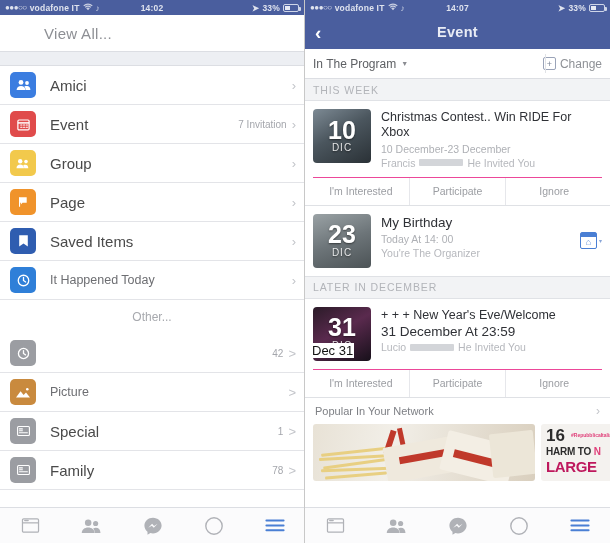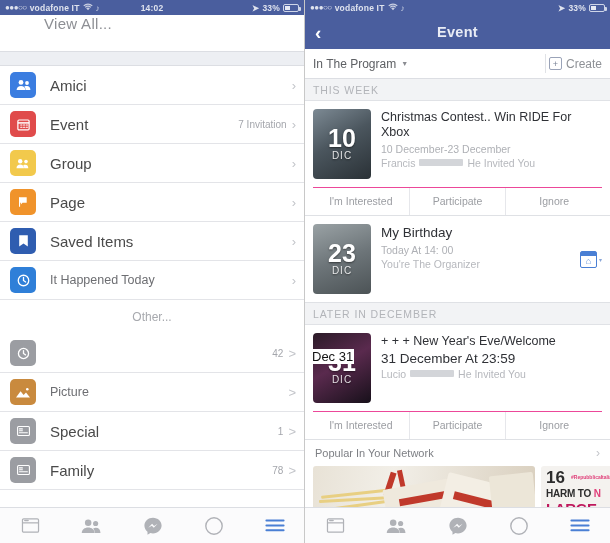--- a/index.html
+++ b/index.html
@@ -23,21 +23,21 @@
   .sb-carrier { font-weight: bold; }
   .sb-icon { margin-left: 3px; opacity: .85; }
   .sb-time { position: absolute; left: 0; right: 0; text-align: center; font-size: 8.5px; font-weight: bold; pointer-events: none; }
   .sb-right { margin-left: auto; display: flex; align-items: center; gap: 3px; font-weight: bold; font-size: 8.5px; }
   .batt { width: 16px; height: 8px; border: 1px solid #cfd6e8; border-radius: 2px; position: relative; display: inline-block; }
   .batt::after { content: ""; position: absolute; right: -3px; top: 2px; width: 2px; height: 4px; background: #cfd6e8; border-radius: 0 1px 1px 0; }
   .batt i { position: absolute; left: 1px; top: 1px; bottom: 1px; width: 33%; background: #e6eaf4; display: block; }
 
   
   .viewall {
-    height: 36px; background: #fff; display: flex; 
+    height: 36px; background: #fff; display: flex; align-items: center;
     padding-left: 44px; color: #8d8f94; font-size: 15px; letter-spacing: .3px;
   }
   .gapbar { height: 15px; background: #edeff3; border-top: 1px solid #dcdee3; border-bottom: 1px solid #dcdee3; }
 
   .row {
     height: 39px; display: flex; align-items: center; background: #fff;
     padding: 0 8px 0 10px; border-bottom: 1px solid #e3e4e8; position: relative;
   }
   .row .ico { width: 26px; height: 26px; border-radius: 5px; flex: 0 0 26px; display: flex; align-items: center; justify-content: center; color: #fff; font-size: 14px; }
   .row .lbl { margin-left: 14px; font-size: 15px; color: #4a4a4a; white-space: nowrap; }
@@ -84,21 +84,21 @@
   .filterbar .sep { position: absolute; right: 64px; top: 5px; bottom: 5px; width: 1px; background: #e0e2e6; }
 
   .subhdr {
     height: 22px; background: #f2f3f5; border-bottom: 1px solid #e0e2e6;
     display: flex; align-items: center; padding: 0 8px;
     font-size: 10.5px; color: #b2b4b9; letter-spacing: .9px;
   }
   .event { background: #fff; padding: 8px 8px 0 8px; border-bottom: 1px solid #dfe1e5; }
   .event .top { display: flex; }
   .thumb {
-    width: 58px; height: 70px; flex: 0 0 58px; border-radius: 4px;
+    width: 58px; height: 54px; flex: 0 0 58px; border-radius: 4px;
     position: relative; overflow: hidden; color: #fff;
     display: flex; flex-direction: column; align-items: center; justify-content: center;
   }
   .thumb .d { font-size: 25px; font-weight: bold; line-height: .95; text-shadow: 0 1px 2px rgba(0,0,0,.5); }
   .thumb .m { font-size: 10px; font-weight: normal; letter-spacing: 1px; opacity: .85; text-shadow: 0 1px 2px rgba(0,0,0,.6); }
   .thumb.t1 { background: linear-gradient(150deg,#7d8a94 0%,#4b565e 45%,#2a3136 100%); }
   .thumb.t2 { background: linear-gradient(160deg,#9aa2a5 0%,#6d7579 50%,#4c5356 100%); }
   .thumb.t3 { background: linear-gradient(150deg,#2b1b28 0%,#5a2a4e 45%,#17101a 100%); }
   .ev-body { margin-left: 10px; flex: 1; min-width: 0; padding-top: 1px; }
   .ev-title { font-size: 12.5px; color: #2f3136; line-height: 1.18; font-weight: normal; }
@@ -109,21 +109,21 @@
   .ev-actions { display: flex; margin-top: 8px; border-top: 1px solid #ec4899; }
   .ev-actions .btn { flex: 1; text-align: center; font-size: 10.5px; color: #9b9da2; padding: 7px 0 8px; border-right: 1px solid #e6e7eb; }
   .ev-actions .btn:last-child { border-right: none; }
   .cal-badge { margin-left: auto; display: flex; align-items: center; gap: 2px; align-self: center; color: #4a7fd4; }
   .cal-badge .mini { width: 17px; height: 17px; border: 1.5px solid #4a7fd4; border-radius: 2px; position: relative; display: flex; align-items: flex-end; justify-content: center; }
   .cal-badge .mini::before { content: ""; position: absolute; top: 0; left: 0; right: 0; height: 4px; background: #4a7fd4; }
   .cal-badge .mini span { font-size: 9px; line-height: 12px; }
   .cal-badge .tcaret { font-size: 6px; color: #8aa6d8; }
 
   .overlay-date {
-    position: absolute; left: 6px; top: 24px; background: #fff; color: #111;
+    position: absolute; left: 6px; top: 44px; background: #fff; color: #111;
     font-size: 13px; padding: 0 1px; white-space: nowrap; z-index: 5;
   }
 
   .popular { background: #fff; }
   .popular .ph { height: 26px; display: flex; align-items: center; padding: 0 10px; font-size: 11px; color: #7d7f84; }
   .popular .ph .chev { margin-left: auto; color: #c3c5ca; font-size: 12px; }
   .cards { display: flex; gap: 6px; padding: 0 0 0 8px; }
   .card { height: 57px; border-radius: 3px; overflow: hidden; position: relative; flex: 0 0 auto; }
   .card.c1 { width: 222px; background: linear-gradient(100deg,#e8e2d6 0%,#f2efe8 35%,#d9cfbe 100%); }
   .card.c2 { width: 80px; background: #f4f2ef; }
@@ -344,41 +344,42 @@
 
     <div class="statusbar">
       <span class="sb-dots">●●●○○</span>
       <span class="sb-carrier">vodafone IT</span>
       <span class="sb-icon">
         <svg width="10" height="8" viewBox="0 0 10 8" fill="currentColor">
             <path d="M5 7.2 3.2 5.3a2.6 2.6 0 0 1 3.6 0L5 7.2zM1.8 3.9a4.6 4.6 0 0 1 6.4 0l-.9.9a3.4 3.4 0 0 0-4.6 0l-.9-.9zM.3 2.4a6.7 6.7 0 0 1 9.4 0l-.9.9a5.4 5.4 0 0 0-7.6 0l-.9-.9z"></path>
           </svg>
       </span>
       <span class="sb-icon">♪</span>
+      <span class="sb-time">14:07</span>
       <span class="sb-right">
         <span>➤</span>
         <span>33%</span>
         <span class="batt">
             <i></i>
           </span>
       </span>
     </div>
 
     <div class="navbar">
       <span class="back">‹</span>
       <span class="title">Event</span>
     </div>
 
     <div class="filterbar">
       <span class="ftext">In The Program</span>
       <span class="caret">▼</span>
       <span class="sep"></span>
       <span class="create">
         <span class="cbox">+</span>
-        <span>Create</span>
+        <span>Change</span>
       </span>
     </div>
 
     <div class="subhdr">
       <span>THIS WEEK</span>
     </div>
 
     <div class="event">
       <div class="top">
         <div class="thumb t1">

